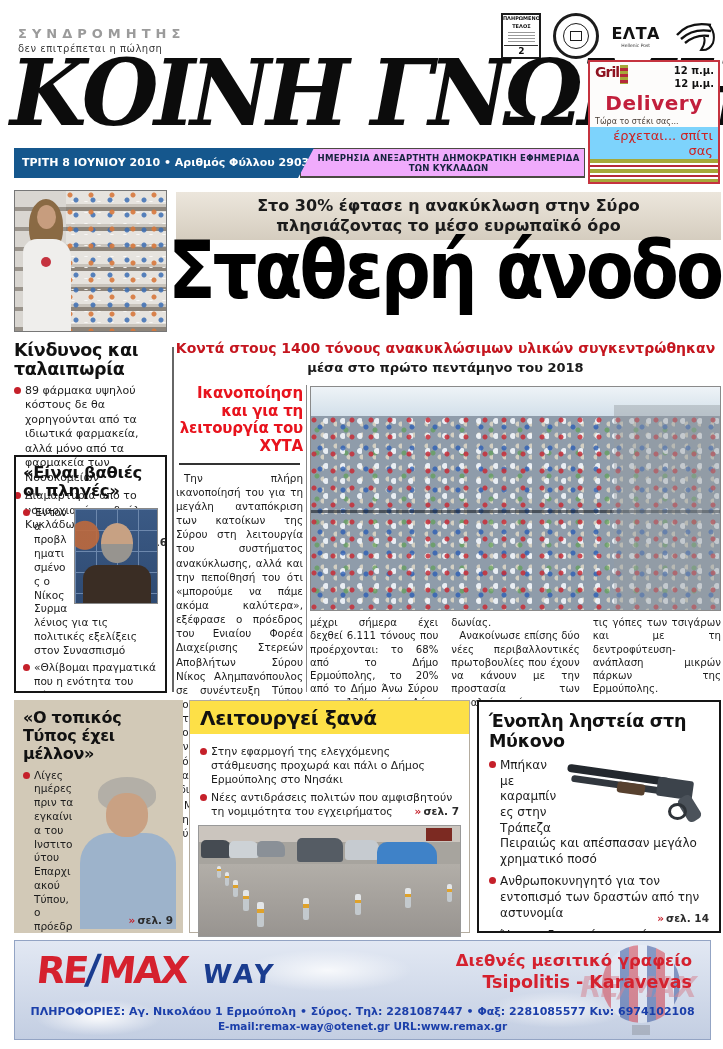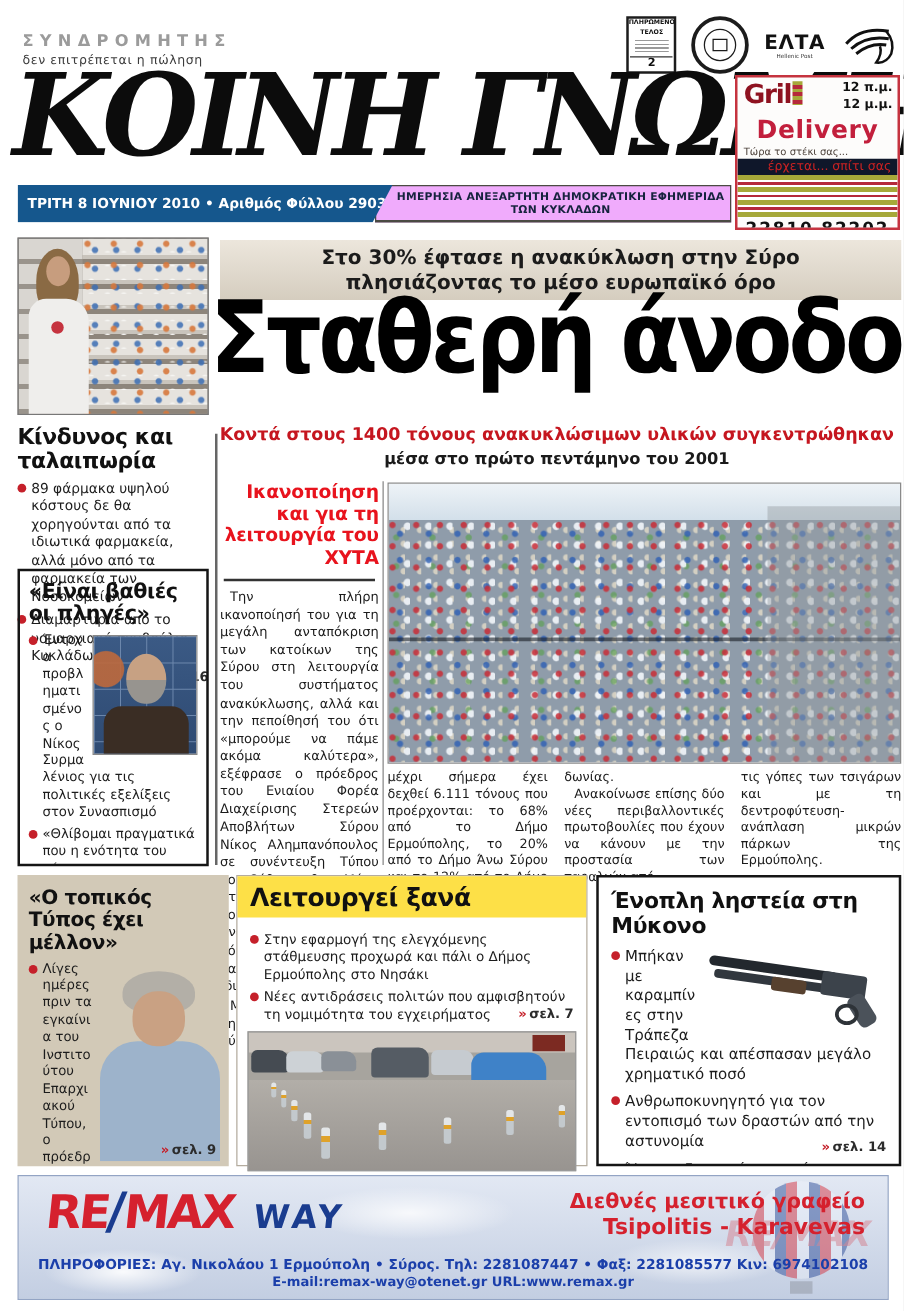--- a/index.html
+++ b/index.html
@@ -19,26 +19,26 @@
   .stamp-circle .core{width:10px;height:8px;border:1px solid #1c1c1c;}
   .stamp-elta{display:flex;align-items:center;gap:15px;}
   .stamp-elta .txt{font-size:16px;font-weight:bold;letter-spacing:.5px;}
   .stamp-elta .sub{font-size:4.5px;text-align:center;color:#333;}
   .masthead{position:absolute;left:10px;top:48px;width:580px;white-space:nowrap;
     font-family:"DejaVu Serif",serif;font-style:italic;font-weight:bold;
     font-size:91px;letter-spacing:-5px;line-height:1;color:#0c0c0c;transform:scaleX(.97);transform-origin:left;}
   
   .grill{position:absolute;right:3px;top:60px;width:132px;height:124px;border:2px solid #c5333f;background:#fdfcfb;box-sizing:border-box;overflow:hidden;}
   .grill .row1{display:flex;align-items:flex-start;padding:3px 4px 0 5px;}
-  .grill .brand{font-size:21px;font-weight:bold;color:#8e1220;letter-spacing:-1px;line-height:1;}
+  .grill .brand{font-size:14px;font-weight:bold;color:#8e1220;letter-spacing:-1px;line-height:1;}
   .grill .brand-flag{width:8px;height:19px;margin-left:1px;background:repeating-linear-gradient(180deg,#a6a839 0 3px,#b5293a 3px 6px);}
   .grill .hours{margin-left:auto;text-align:right;font-size:10px;font-weight:bold;color:#111;line-height:1.25;}
   .grill .deliv{font-size:20px;font-weight:bold;color:#c21f3c;text-align:center;margin-top:1px;letter-spacing:.5px;}
   .grill .tag1{font-size:8px;color:#4a3f38;padding:2px 0 1px 5px;}
-  .grill .tag2{font-size:10px;color:#c22;background:#0f172a;text-align:right;padding:1px 5px;}
+  .grill .tag2{font-size:13px;color:#c22;background:#7dd3fc;text-align:right;padding:1px 5px;}
   .grill .stripes{height:34px;background:repeating-linear-gradient(180deg,#a6a839 0 4px,#fff 4px 6px,#b5293a 6px 8px,#fff 8px 10px);}
   .grill .phone{font-size:13.5px;font-weight:bold;text-align:center;letter-spacing:1.5px;padding:1px 0;}
   
   .datebar{position:absolute;left:14px;top:148px;width:571px;height:30px;display:flex;}
   .datebar .blue{width:300px;background:#15578d;color:#fff;font-size:11px;font-weight:bold;
     line-height:30px;padding-left:8px;box-sizing:border-box;white-space:nowrap;
     clip-path:polygon(0 0,100% 0,calc(100% - 16px) 100%,0 100%);z-index:2;}
   .datebar .tag{flex:1;margin-left:-14px;background:#f0abfc;border:1px solid #4a4a42;border-bottom-width:2px;
     color:#16233e;font-size:8.6px;font-weight:bold;display:flex;align-items:center;justify-content:center;
     text-align:center;letter-spacing:.2px;padding:0 2px 0 14px;box-sizing:border-box;}
@@ -250,21 +250,21 @@
     </div>
     <div class="bul"><span class="dot"></span><span>Έντονα προβληματισμένος ο Νίκος Συρμαλένιος για τις πολιτικές εξελίξεις στον Συνασπισμό</span></div>
     <div class="bul"><span class="dot"></span><span>«Θλίβομαι πραγματικά που η ενότητα του κόμματος διακυβεύεται με αυτόν τον τρόπο»</span></div>
 
   </div>
 
   <div class="kicker">Στο 30% έφτασε η ανακύκλωση στην Σύρο πλησιάζοντας το μέσο ευρωπαϊκό όρο</div>
   <div class="headline">Σταθερή άνοδος</div>
   <div class="deck">
     <div class="r">Κοντά στους 1400 τόνους ανακυκλώσιμων υλικών συγκεντρώθηκαν</div>
-    <div class="b">μέσα στο πρώτο πεντάμηνο του 2001</div>
+    <div class="b">μέσα στο πρώτο πεντάμηνο του 2018</div>
   </div>
 
   <div class="sidecol">
     <h3>Ικανοποίηση και για τη λειτουργία του ΧΥΤΑ</h3>
     <div class="rule"></div>
     <p>Την πλήρη ικανοποίησή του για τη μεγάλη ανταπόκριση των κατοίκων της Σύρου στη λειτουργία του συστήματος ανακύκλωσης, αλλά και την πεποίθησή του ότι «μπορούμε να πάμε ακόμα καλύτερα», εξέφρασε ο πρόεδρος του Ενιαίου Φορέα Διαχείρισης Στερεών Αποβλήτων Σύρου Νίκος Αλημπανόπουλος σε συνέντευξη Τύπου που δόθηκε χθες. Μέσα στο πρώτο πεντάμηνο του 2010 έχουν ανακυκλωθεί 1.295 τόνοι όλων των υλικών και άλλοι 100 από ιδιωτική πρωτοβουλία.</p>
     <p>Μίλησε ακόμη και για τη λειτουργία του ΧΥΤΑ Σύρου, που</p>
   </div>
 
   <div class="photo-recycle">

